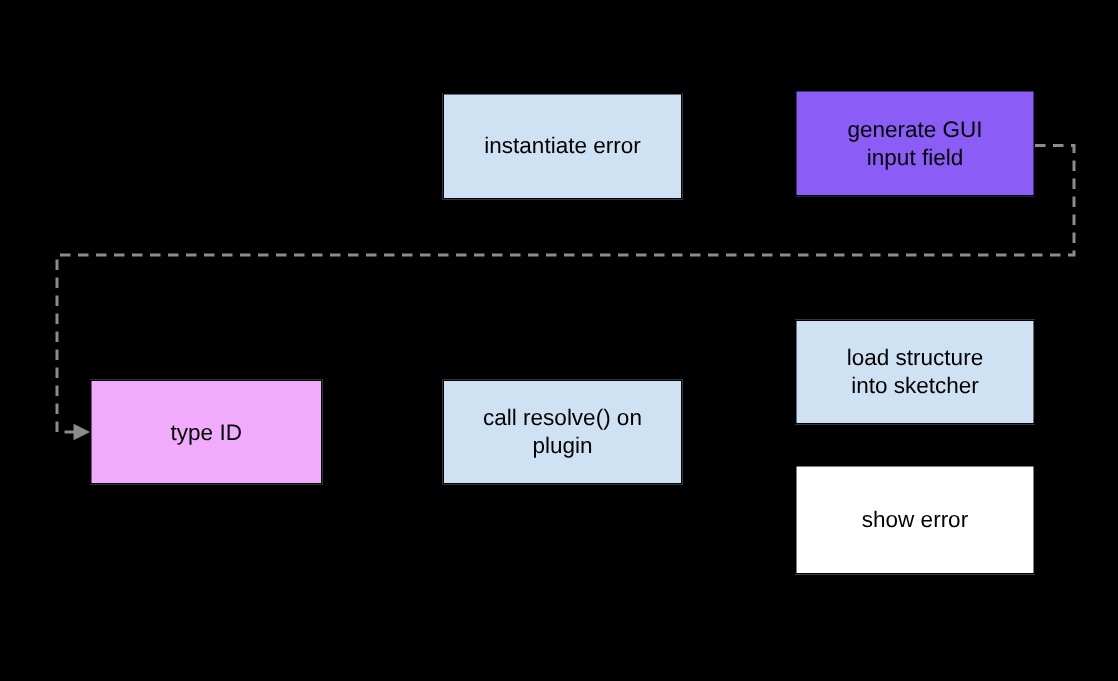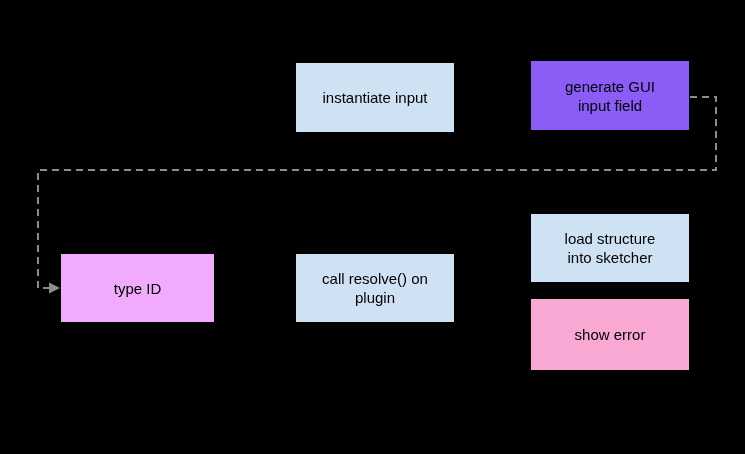--- a/index.html
+++ b/index.html
@@ -36,21 +36,21 @@
 <body>
 
 <div class="canvas" style="background: rgb(0, 0, 0);">
 
   <svg class="overlay" viewBox="0 0 745 454" xmlns="http://www.w3.org/2000/svg">
     <path d="M 690 97 L 716 97 L 716 170 L 38 170 L 38 288 L 50 288" fill="none" stroke="#8c8c8c" stroke-width="2" stroke-dasharray="7 5"></path>
     <polygon points="60,288 49,282.5 49,293.5" fill="#8c8c8c"></polygon>
   </svg>
 
   <div class="node" style="left: 295px; top: 62px; width: 160px; height: 71px; background: rgb(207, 226, 243); border-color: rgb(0, 0, 0); color: rgb(0, 0, 0);">
-    <span class="label">instantiate input</span>
+    <span class="label">instantiate error</span>
   </div>
 
   <div class="node" style="left: 530px; top: 60px; width: 160px; height: 71px; background: #8b5cf6; border-color: rgb(0, 0, 0); color: rgb(0, 0, 0);">
     <span class="label">generate GUI
 input field</span>
   </div>
 
   <div class="node" style="left: 60px; top: 253px; width: 155px; height: 70px; background: #f0abfc; border-color: rgb(0, 0, 0); color: rgb(0, 0, 0);">
     <span class="label">type ID</span>
   </div>
@@ -58,17 +58,17 @@
   <div class="node" style="left: 530px; top: 213px; width: 160px; height: 70px; background: rgb(207, 226, 243); border-color: rgb(0, 0, 0); color: rgb(0, 0, 0);">
     <span class="label">load structure
 into sketcher</span>
   </div>
 
   <div class="node" style="left: 295px; top: 253px; width: 160px; height: 70px; background: rgb(207, 226, 243); border-color: rgb(0, 0, 0); color: rgb(0, 0, 0);">
     <span class="label">call resolve() on
 plugin</span>
   </div>
 
-  <div class="node" style="left: 530px; top: 298px; width: 160px; height: 73px; background: #f9a8d4; border-color: rgb(0, 0, 0); color: rgb(0, 0, 0); justify-content: center;">
+  <div class="node" style="left: 530px; top: 310px; width: 160px; height: 73px; background: #ffffff; border-color: rgb(0, 0, 0); color: rgb(0, 0, 0); justify-content: center;">
     <span class="label">show error</span>
   </div>
 
 </div>
 
 </body></html>

